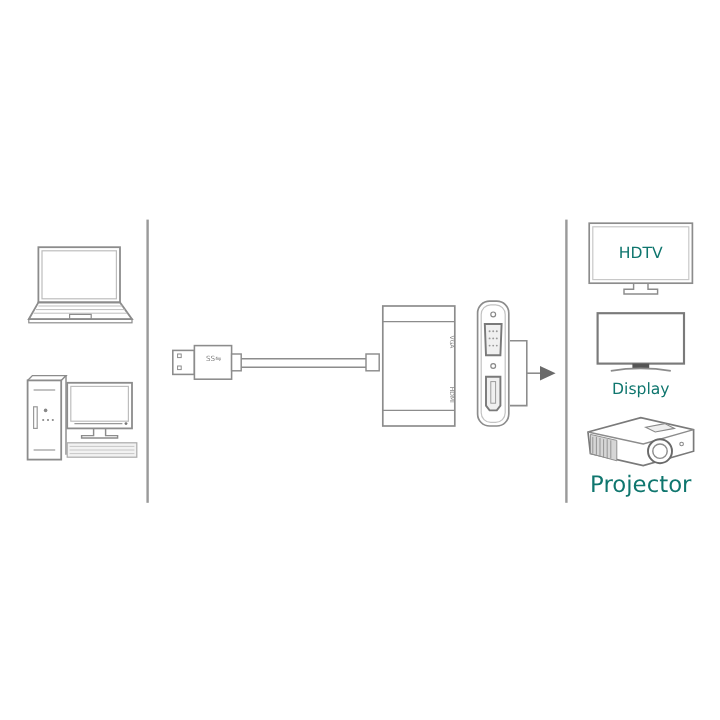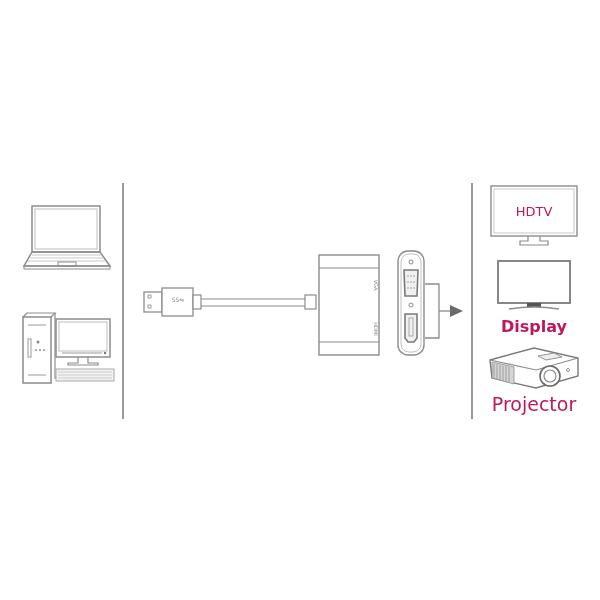--- a/index.html
+++ b/index.html
@@ -1,18 +1,18 @@
 <!DOCTYPE html>
 <html><head>
 <meta charset="utf-8">
 <style>
   html, body { margin:0; padding:0; background:#ffffff; }
   body { width:600px; height:600px; position:relative; overflow:hidden; font-family:"DejaVu Sans", sans-serif; }
   svg { position:absolute; overflow:visible; }
-  .lbl { position:absolute; color:#be185d; font-size:12px; text-align:center; }
+  .lbl { position:absolute; color:#0f766e; font-size:12px; text-align:center; }
   .divider { position:absolute; width:2px; background:#9a9a9a; }
 </style>
 </head>
 <body>
 
 <div class="divider" style="left:122px; top:183px; height:236px;"></div>
 
 <div class="divider" style="left:471px; top:183px; height:236px;"></div>
 
 <svg width="90" height="70" style="left:22px; top:204px;" viewBox="0 0 90 70">
@@ -104,21 +104,21 @@
   <rect x="4" y="4" width="80" height="44" fill="none" stroke="#c8c8c8" stroke-width="1"></rect>
   <path d="M38 51 L38 56 L30 56 L30 60 L58 60 L58 56 L50 56 L50 51" fill="none" stroke="#8c8c8c" stroke-width="1.2"></path>
 </svg>
 <div class="lbl" style="left:490px; top:204px; width:88px; font-size:13px;">HDTV</div>
 
 <svg width="76" height="52" style="left:497px; top:260px;" viewBox="0 0 76 52">
   <rect x="1" y="1" width="72" height="42" fill="#fff" stroke="#7a7a7a" stroke-width="1.8"></rect>
   <rect x="30" y="43" width="14" height="4" fill="#555"></rect>
   <path d="M12 49 Q37 45 62 49" fill="none" stroke="#8c8c8c" stroke-width="1.5"></path>
 </svg>
-<div class="lbl" style="left:490px; top:317px; width:88px; font-size:16px;font-weight:bold;">Display</div>
+<div class="lbl" style="left:490px; top:317px; width:88px; font-size:13px;">Display</div>
 
 <svg width="96" height="46" style="left:486px; top:346px;" viewBox="0 0 96 46">
   <path d="M4 14 L48 2 L92 12 L92 30 L50 42 L6 32 Z" fill="#fff" stroke="#7a7a7a" stroke-width="1.4"></path>
   <path d="M4 14 L50 24 L92 12" fill="none" stroke="#8c8c8c" stroke-width="1.1"></path>
   <path d="M6 16 L28 21 L28 38 L6 32 Z" fill="#d6d6d6" stroke="#8c8c8c" stroke-width="0.8"></path>
   <g stroke="#888" stroke-width="0.7">
     <line x1="8" y1="18" x2="8" y2="32"></line>
       <line x1="11" y1="18" x2="11" y2="33"></line>
     <line x1="14" y1="19" x2="14" y2="34"></line>
       <line x1="17" y1="20" x2="17" y2="35"></line>

